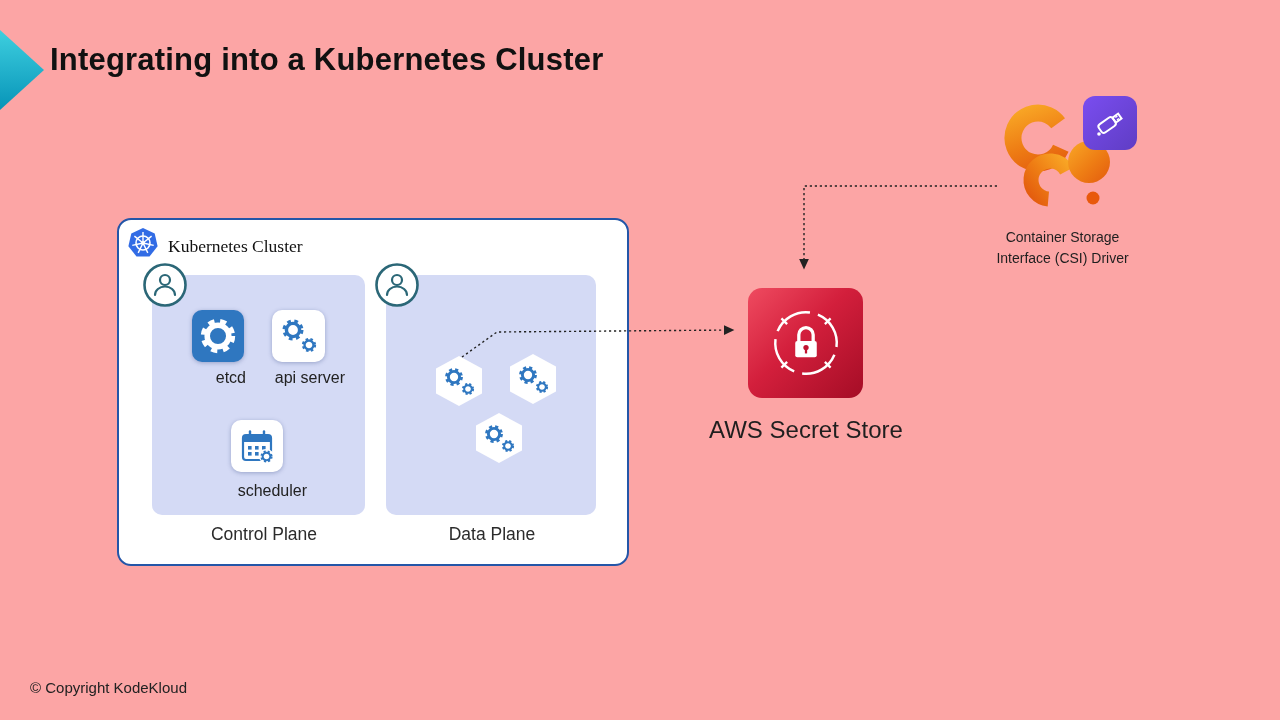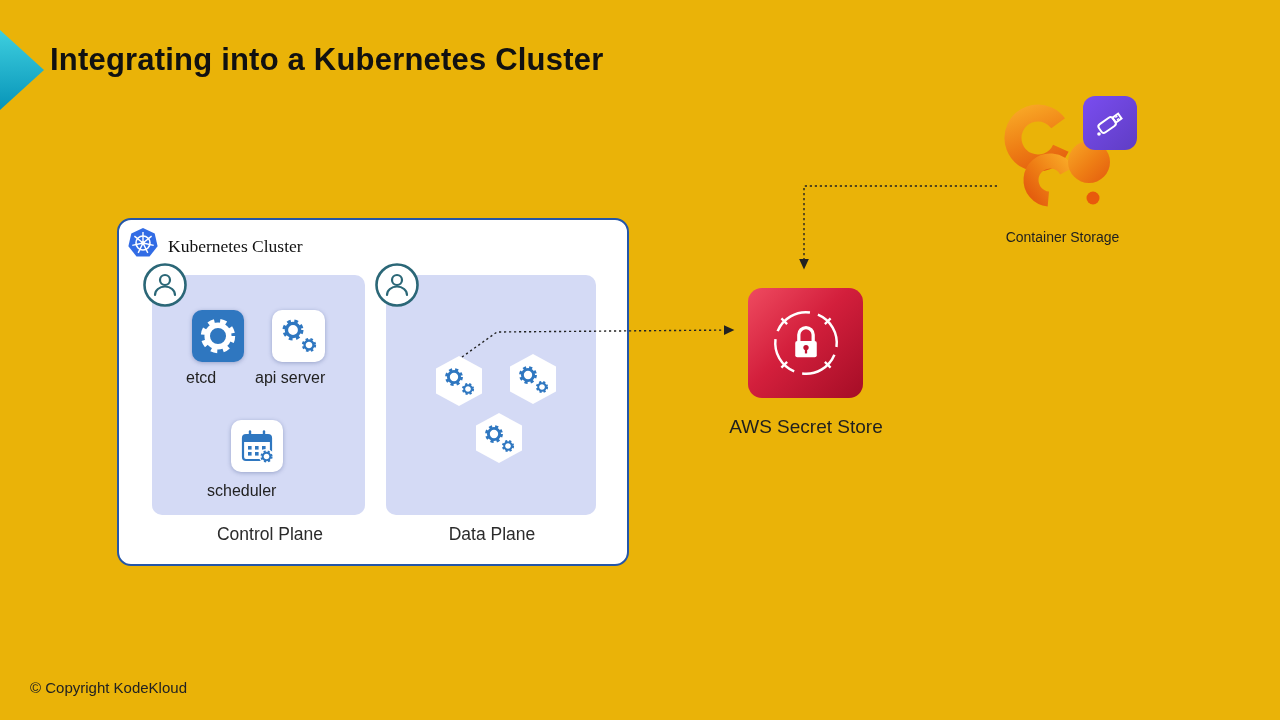--- a/index.html
+++ b/index.html
@@ -1,47 +1,47 @@
 <!DOCTYPE html>
 <html><head>
 <meta charset="utf-8">
 <style>
   html,body{margin:0;padding:0;background:#fff;}
-  .slide{position:relative;width:1280px;height:720px;background:#eab308;overflow:hidden;
+  .slide{position:relative;width:1280px;height:720px;background:#fca5a5;overflow:hidden;
          font-family:"Liberation Sans","DejaVu Sans",sans-serif;color:#1a1a1a;}
   .abs{position:absolute;}
 
   .title{left:50px;top:42px;font-size:31px;font-weight:700;margin:0;letter-spacing:.2px;color:#111;}
   .footer{left:30px;top:679px;font-size:15px;color:#222;}
 
   
   .cluster-box{left:117px;top:218px;width:508px;height:344px;border:2px solid #2456a8;border-radius:14px;background:#fff;}
   .cluster-label{left:168px;top:236px;font-size:17.5px;color:#111;font-family:Liberation Serif, serif;}
   .plane{background:#d4daf5;border-radius:10px;}
   .control-plane{left:152px;top:275px;width:213px;height:240px;}
   .data-plane{left:386px;top:275px;width:210px;height:240px;}
   .plane-label{top:524px;font-size:17.5px;color:#2b2b2b;text-align:center;}
-  .cp-label{left:170px;width:200px;text-align:center;}
+  .cp-label{left:164px;width:200px;text-align:center;}
   .dp-label{left:392px;width:200px;}
 
   .tile{border-radius:10px;display:flex;align-items:center;justify-content:center;}
   .tile-white{background:#fff;box-shadow:0 1px 4px rgba(40,60,120,.35);}
   .tile-blue{background:#2f77c0;box-shadow:0 1px 4px rgba(40,60,120,.35);}
-  .comp-label{font-size:16px;color:#222;text-align:left;}
+  .comp-label{font-size:16px;color:#222;text-align:right;}
 
   .hexagon{width:46px;height:50px;background:#fff;
            clip-path:polygon(50% 0,100% 25%,100% 75%,50% 100%,0 75%,0 25%);
            filter:drop-shadow(0 1px 2px rgba(40,60,120,.4));
            display:flex;align-items:center;justify-content:center;}
 
   
   .aws-box{left:748px;top:288px;width:115px;height:110px;border-radius:14px;
            background:linear-gradient(135deg,#ef4b60 0%,#d31f3c 45%,#a50d26 100%);
            display:flex;align-items:center;justify-content:center;}
-  .aws-label{left:700px;top:416px;width:212px;text-align:center;font-size:19px;color:#1f1f1f;}
+  .aws-label{left:700px;top:416px;width:212px;text-align:center;font-size:24px;color:#1f1f1f;}
 
   
   .csi-logo{left:998px;top:98px;width:120px;height:115px;}
   .csi-badge{left:1083px;top:96px;width:54px;height:54px;border-radius:12px;
              background:linear-gradient(135deg,#7a4df0,#5f3dc4);
              display:flex;align-items:center;justify-content:center;}
   .csi-label{left:945px;top:227px;width:235px;text-align:center;font-size:14px;line-height:1.48;color:#1f1f1f;}
 
   svg{display:block;}
   .overlay{left:0;top:0;pointer-events:none;}
@@ -198,20 +198,21 @@
         <rect x="25" y="17" width="7" height="6"></rect>
         <line x1="27.5" y1="18.6" x2="30" y2="18.6" stroke-width="1.3"></line>
         <line x1="27.5" y1="21.4" x2="30" y2="21.4" stroke-width="1.3"></line>
       </g>
       <circle cx="9" cy="31" r="1.8" fill="#fff"></circle>
     </svg>
   </div>
 
   <div class="abs csi-label">
     <span>Container Storage</span><br>
+    <span>Interface (CSI) Driver</span>
   </div>
 
   <svg class="abs overlay" width="1280" height="720" viewBox="0 0 1280 720">
     <defs>
       <marker id="arr" markerWidth="9" markerHeight="8" refX="6.5" refY="3.5" orient="auto">
         <path d="M0,0 L7.5,3.5 L0,7 z" fill="#222"></path>
       </marker>
     </defs>
     <path d="M462,357 L497,332 L733,330" fill="none" stroke="#222" stroke-width="1.4" stroke-dasharray="2.2 2.8" marker-end="url(#arr)"></path>
     <path d="M997,186 L804,186 L804,268" fill="none" stroke="#222" stroke-width="1.4" stroke-dasharray="2.2 2.8" marker-end="url(#arr)"></path>

